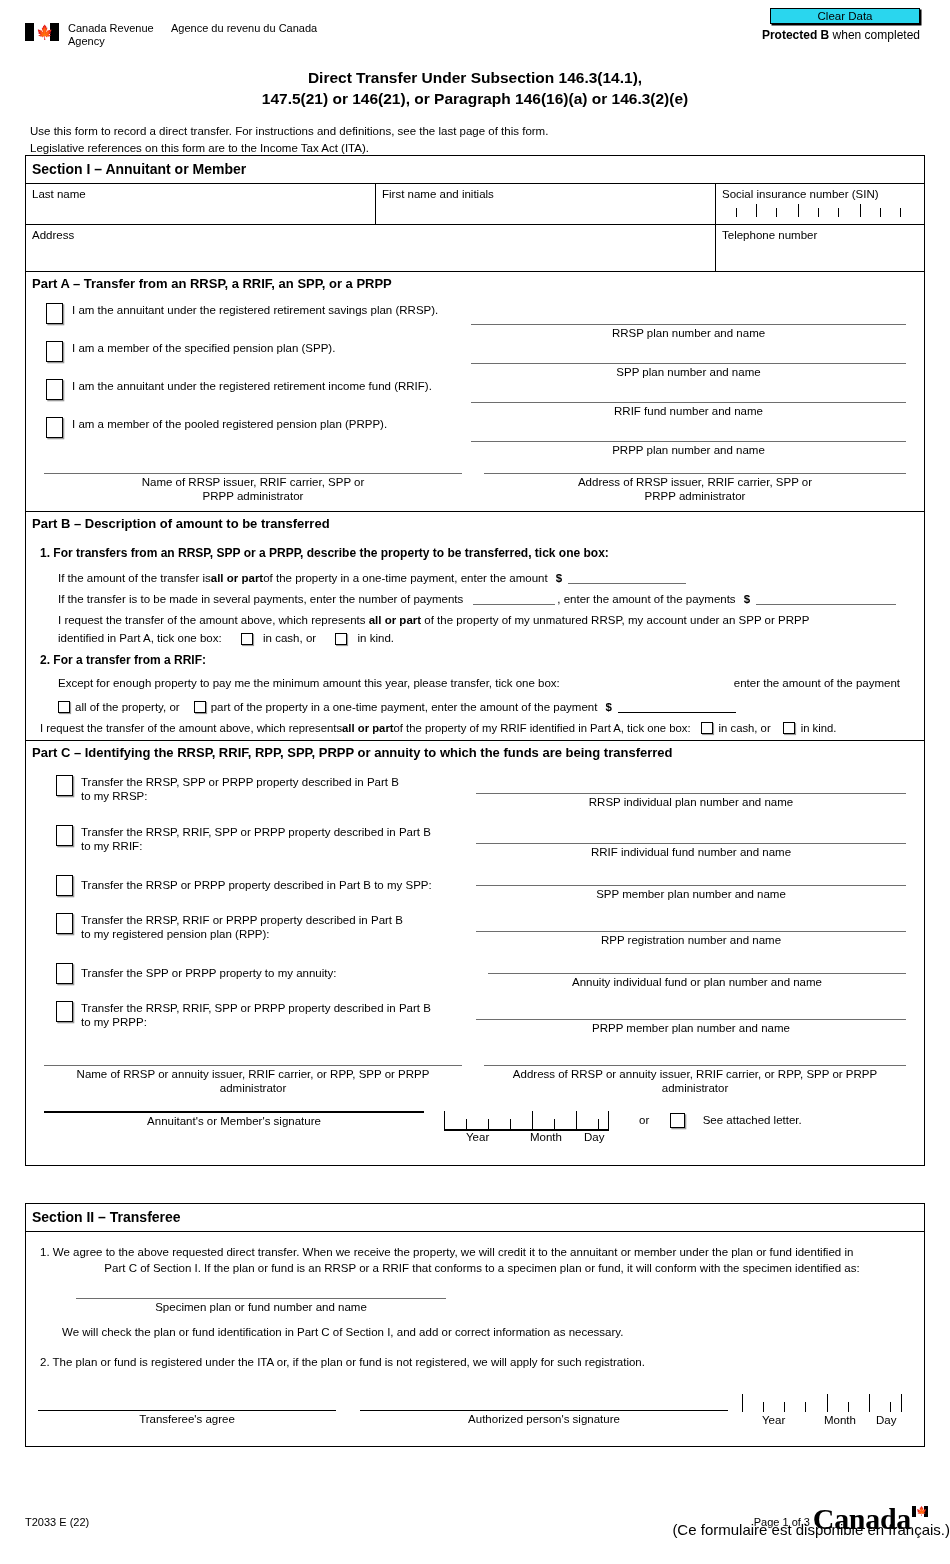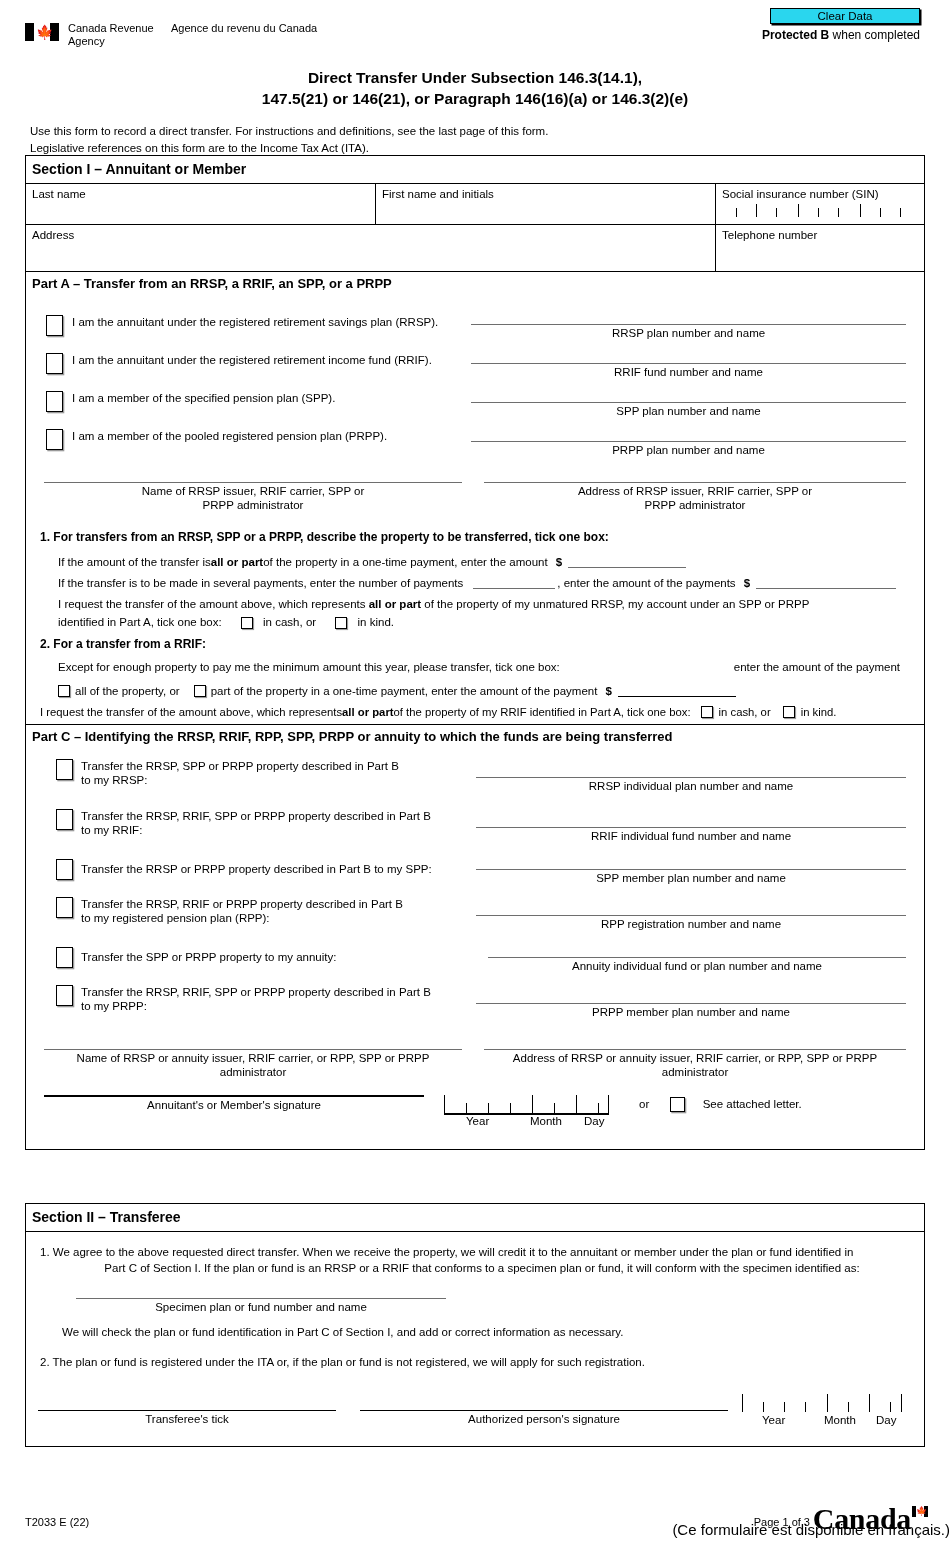--- a/index.html
+++ b/index.html
@@ -56,21 +56,21 @@
   .cb.sm { width:12px; height:12px; box-shadow:1.1px 1.1px 0 #9a9a9a; }
   .cb.tall { width:17px; height:21px; }
 
   
   .rule { border-bottom:1.2px solid #000; height:1px; }
   .rule.grey { border-bottom:1.3px solid #6e6e6e; }
   .caption { text-align:center; font-size:11.5px; line-height:14px; padding-top:1px; }
 
   
   .aRow { display:flex; align-items:flex-start; }
-  .aLeft { width:445px; padding-left:20px;margin-top:12px; }
+  .aLeft { width:445px; padding-left:20px; }
   .aRight { flex:1; }
   .aItem { height:38px; display:flex; align-items:flex-start; }
   .aItem .cb { margin-right:9px; margin-top:1px; }
   .aLbl { font-size:11.5px; line-height:15px; padding-top:1px; }
 
   
   .lineblk { margin-bottom:14px; }
 
   
   .cRow { display:flex; align-items:flex-start; margin-bottom:0px; }
@@ -160,45 +160,45 @@
     <div class="partbar" style="border-bottom:none;">Part A – Transfer from an RRSP, a RRIF, an SPP, or a PRPP</div>
 
     <div class="aRow" style="padding-top:6px;">
       <div class="aLeft">
         <div class="aItem">
           <span class="cb tall"></span>
           <span class="aLbl">I am the annuitant under the registered retirement savings plan (RRSP).</span>
         </div>
         <div class="aItem">
           <span class="cb tall"></span>
+          <span class="aLbl">I am a member of the specified pension plan (SPP).</span>
+        </div>
+        <div class="aItem">
+          <span class="cb tall"></span>
           <span class="aLbl">I am the annuitant under the registered retirement income fund (RRIF).</span>
-        </div>
-        <div class="aItem">
-          <span class="cb tall"></span>
-          <span class="aLbl">I am a member of the specified pension plan (SPP).</span>
         </div>
         <div class="aItem">
           <span class="cb tall"></span>
           <span class="aLbl">I am a member of the pooled registered pension plan (PRPP).</span>
         </div>
       </div>
 
       <div class="aRight" style="padding-right:18px;">
         <div style="height:22px;"></div>
         <div class="lineblk" style="margin-bottom:23px;">
           <div class="rule grey"></div>
           <div class="caption">RRSP plan number and name</div>
         </div>
         <div class="lineblk" style="margin-bottom:23px;">
           <div class="rule grey"></div>
+          <div class="caption">SPP plan number and name</div>
+        </div>
+        <div class="lineblk" style="margin-bottom:23px;">
+          <div class="rule grey"></div>
           <div class="caption">RRIF fund number and name</div>
-        </div>
-        <div class="lineblk" style="margin-bottom:23px;">
-          <div class="rule grey"></div>
-          <div class="caption">SPP plan number and name</div>
         </div>
         <div class="lineblk" style="margin-bottom:0;">
           <div class="rule grey"></div>
           <div class="caption">PRPP plan number and name</div>
         </div>
       </div>
     </div>
 
     <div class="row" style="padding:16px 18px 8px 18px;">
       <div style="width:440px; padding-right:22px;">
@@ -210,20 +210,21 @@
       </div>
       <div style="flex:1;">
         <div class="rule grey"></div>
         <div class="caption">
           <div>Address of RRSP issuer, RRIF carrier, SPP or</div>
           <div>PRPP administrator</div>
         </div>
       </div>
     </div>
 
+    <div class="partbar" style="border-bottom:none;">Part B – Description of amount to be transferred</div>
 
     <div style="padding:10px 14px 6px 14px;">
       <div class="bold" style="font-size:12px; margin-bottom:12px;">1. For transfers from an RRSP, SPP or a PRPP, describe the property to be transferred, tick one box:</div>
 
 
       <div style="padding-left:18px; display:flex; align-items:flex-end; margin-bottom:9px;">
         <span class="nowrap">If the amount of the transfer is </span>
         <span class="bold nowrap">all or part</span>
         <span class="nowrap"> of the property in a one-time payment, enter the amount</span>
         <span class="bold" style="margin:0 6px 0 8px;">$</span>
@@ -422,21 +423,21 @@
         <div class="caption">Specimen plan or fund number and name</div>
       </div>
 
       <div style="margin:12px 0 0 22px;">We will check the plan or fund identification in Part C of Section I, and add or correct information as necessary.</div>
       <div style="margin:18px 0 0 0;">2. The plan or fund is registered under the ITA or, if the plan or fund is not registered, we will apply for such registration.</div>
     </div>
 
     <div class="row" style="padding:42px 12px 16px 12px; align-items:flex-start;">
       <div style="width:322px; padding-right:24px;">
         <div class="rule"></div>
-        <div class="caption">Transferee's tick</div>
+        <div class="caption">Transferee's agree</div>
       </div>
       <div style="width:382px; padding-right:14px;">
         <div class="rule"></div>
         <div class="caption">Authorized person's signature</div>
       </div>
       <div style="width:160px; margin-top:-18px;">
         <div class="ticks" style="height:18px;">
           <i style="left:0px;height:18px;"></i>
           <i style="left:21px;height:10px;"></i>
             <i style="left:42px;height:10px;"></i>

